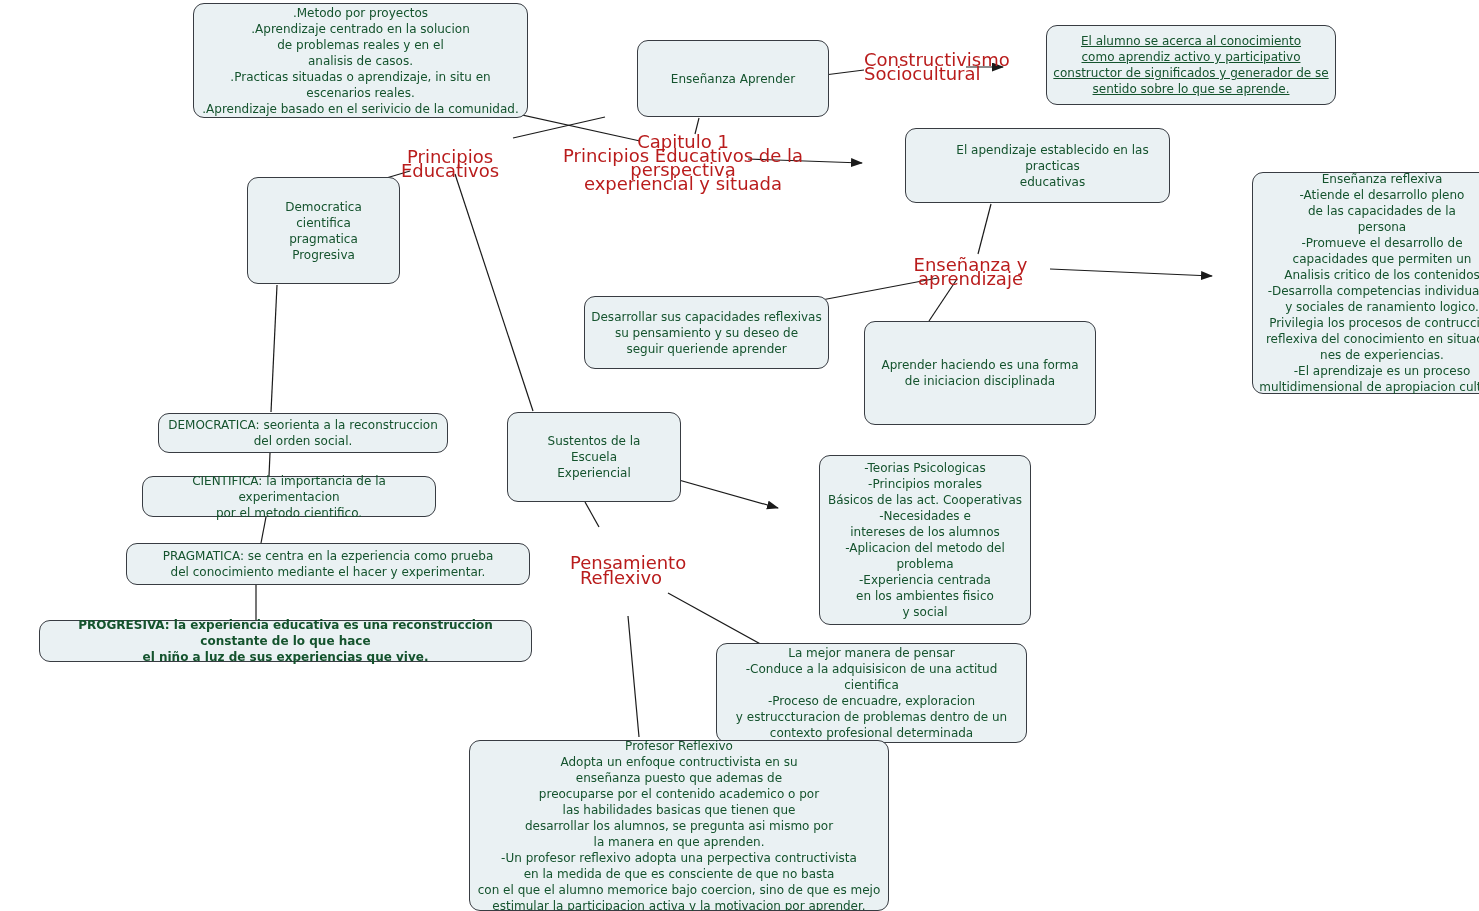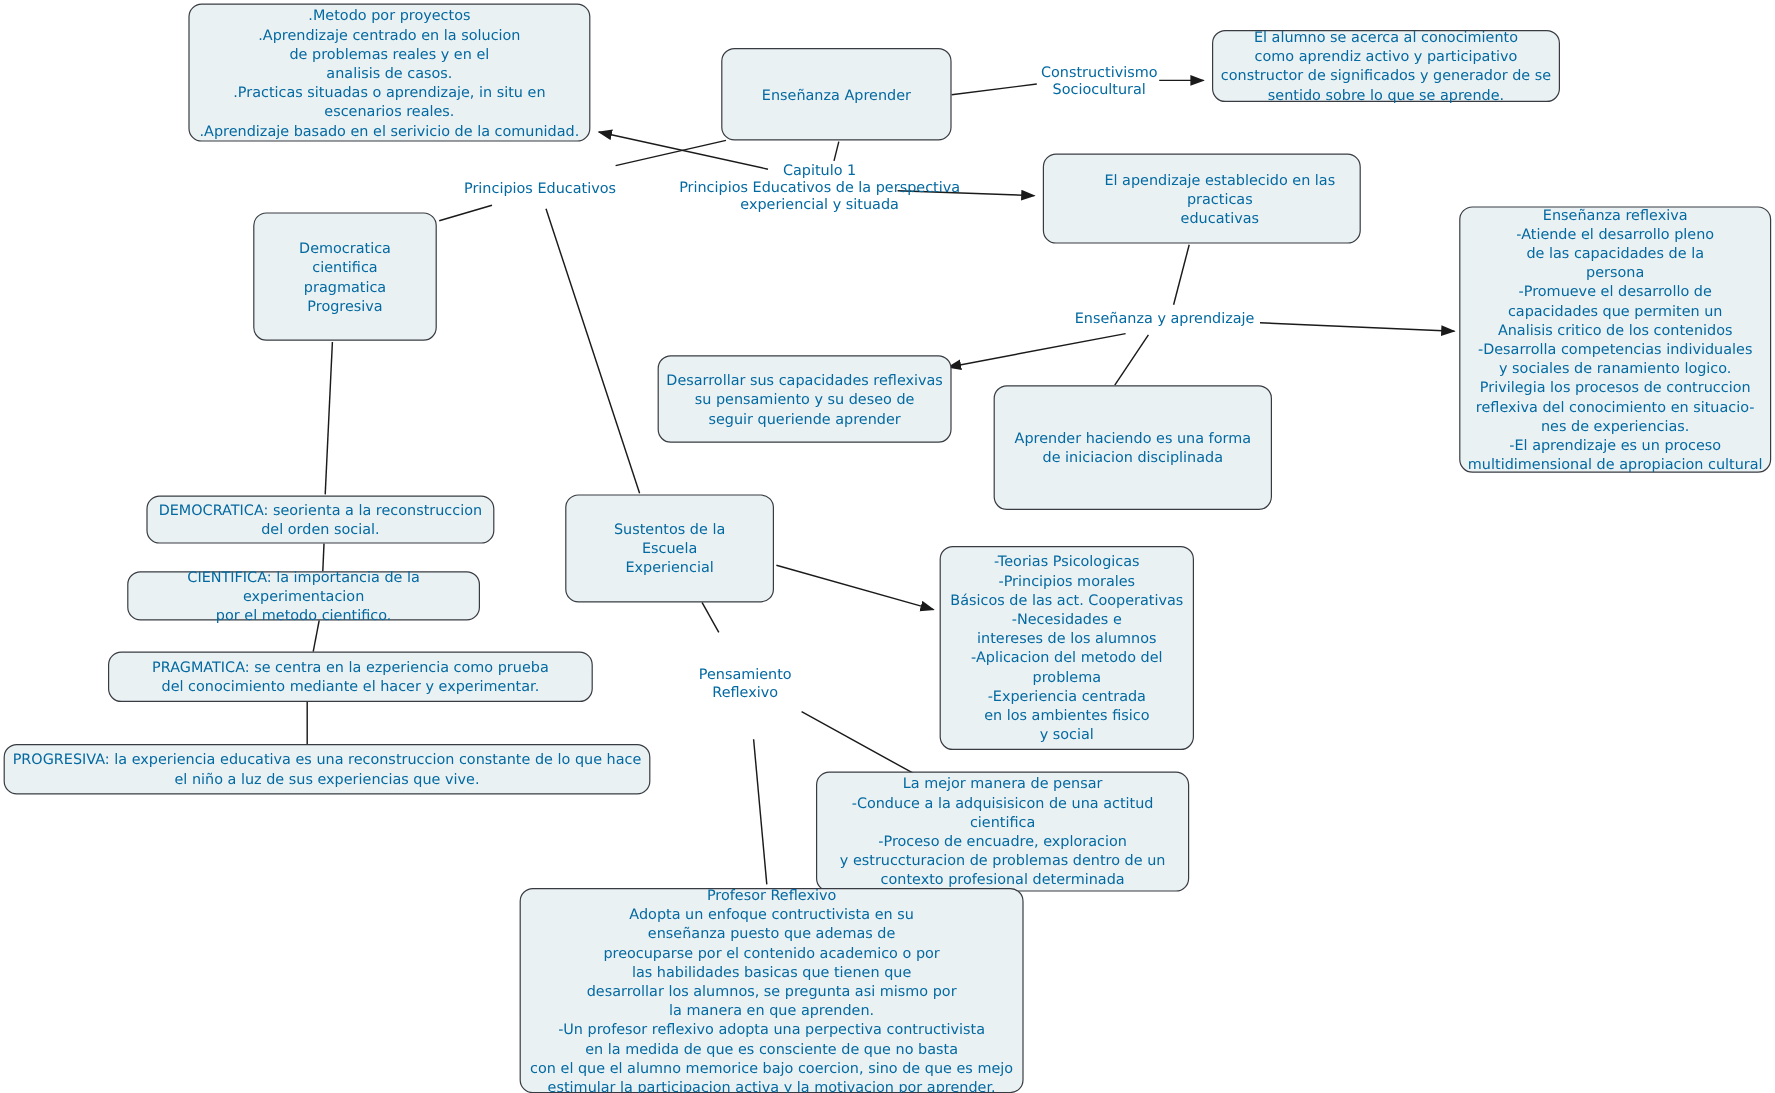--- a/index.html
+++ b/index.html
@@ -6,26 +6,26 @@
   #canvas {
     position:relative; width:1479px; height:911px; background:#ffffff;
     font-family:"DejaVu Sans","Liberation Sans",sans-serif; overflow:hidden;
   }
   #wires { position:absolute; left:0; top:0; width:1479px; height:911px; }
   .node {
     position:absolute; box-sizing:border-box;
     background:#eaf1f3; border:1px solid #383c42; border-radius:11px;
     display:flex; align-items:center; justify-content:center;
     text-align:center; white-space:pre-line;
-    font-size:12px; line-height:16px; color:#0369a1; padding:2px 6px;
+    font-size:12px; line-height:16px; color:#14532d; padding:2px 6px;margin-left:36px;
   }
   .label {
     position:absolute; box-sizing:border-box;
     text-align:center; white-space:pre-line;
-    font-size:12px; line-height:14px; color:#0369a1;
+    font-size:18px; line-height:14px; color:#b91c1c;
   }
 </style>
 </head>
 <body>
 
 <div id="canvas">
 
   <svg id="wires" viewBox="0 0 1479 911" xmlns="http://www.w3.org/2000/svg">
     <defs>
       <marker id="arrow" markerWidth="13" markerHeight="10" refX="11" refY="4.5" orient="auto" markerUnits="userSpaceOnUse">
@@ -59,21 +59,21 @@
   </svg>
 
   <div class="node" style="left:157px; top:3px;   width:335px; height:115px;">.Metodo por proyectos
 .Aprendizaje centrado en la solucion
 de problemas reales y en el
 analisis de casos.
 .Practicas situadas o aprendizaje, in situ en
 escenarios reales.
 .Aprendizaje basado en el serivicio de la comunidad.</div>
   <div class="node" style="left:601px; top:40px;  width:192px; height:77px;">Enseñanza Aprender</div>
-  <div class="node" style="left:1010px;top:25px;  width:290px; height:60px;">El alumno se acerca al conocimiento
+  <div class="node" style="left:1010px;top:25px;  width:290px; height:80px;text-decoration:underline;">El alumno se acerca al conocimiento
 como aprendiz activo y participativo
 constructor de significados y generador de se
 sentido sobre lo que se aprende.</div>
   <div class="node" style="left:869px; top:128px; width:265px; height:75px;padding-left:36px;">El apendizaje establecido en las practicas
 educativas</div>
   <div class="node" style="left:211px; top:177px; width:153px; height:107px;">Democratica
 cientifica
 pragmatica
 Progresiva</div>
   <div class="node" style="left:1216px;top:172px; width:260px; height:222px;">Enseñanza reflexiva
@@ -94,21 +94,21 @@
 su pensamiento y su deseo de
 seguir queriende aprender</div>
   <div class="node" style="left:828px; top:321px; width:232px; height:104px;">Aprender haciendo es una forma
 de iniciacion disciplinada</div>
   <div class="node" style="left:122px; top:413px; width:290px; height:40px;">DEMOCRATICA: seorienta a la reconstruccion
 del orden social.</div>
   <div class="node" style="left:106px; top:476px; width:294px; height:41px;">CIENTIFICA: la importancia de la experimentacion
 por el metodo cientifico.</div>
   <div class="node" style="left:90px;  top:543px; width:404px; height:42px;">PRAGMATICA: se centra en la ezperiencia como prueba
 del conocimiento mediante el hacer y experimentar.</div>
-  <div class="node" style="left:3px;   top:620px; width:539px; height:42px;">PROGRESIVA: la experiencia educativa es una reconstruccion constante de lo que hace
+  <div class="node" style="left:3px;   top:620px; width:493px; height:42px;font-weight:bold;">PROGRESIVA: la experiencia educativa es una reconstruccion constante de lo que hace
 el niño a luz de sus experiencias que vive.</div>
   <div class="node" style="left:471px; top:412px; width:174px; height:90px;">Sustentos de la
 Escuela
 Experiencial</div>
   <div class="node" style="left:783px; top:455px; width:212px; height:170px;">-Teorias Psicologicas
 -Principios morales
 Básicos de las act. Cooperativas
 -Necesidades e
 intereses de los alumnos
 -Aplicacion del metodo del

